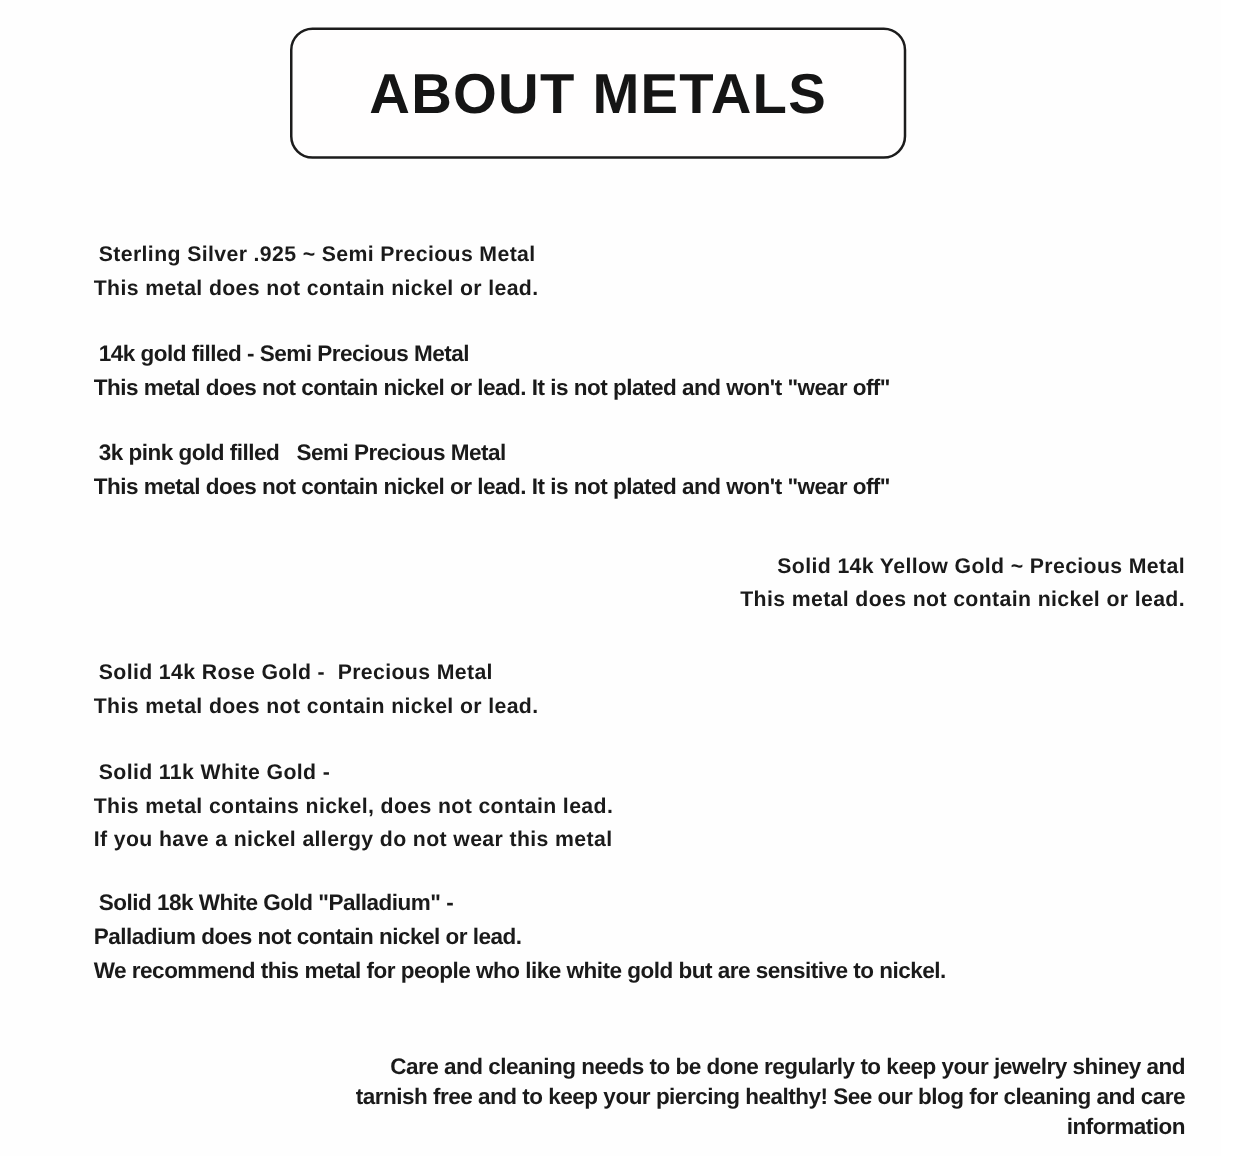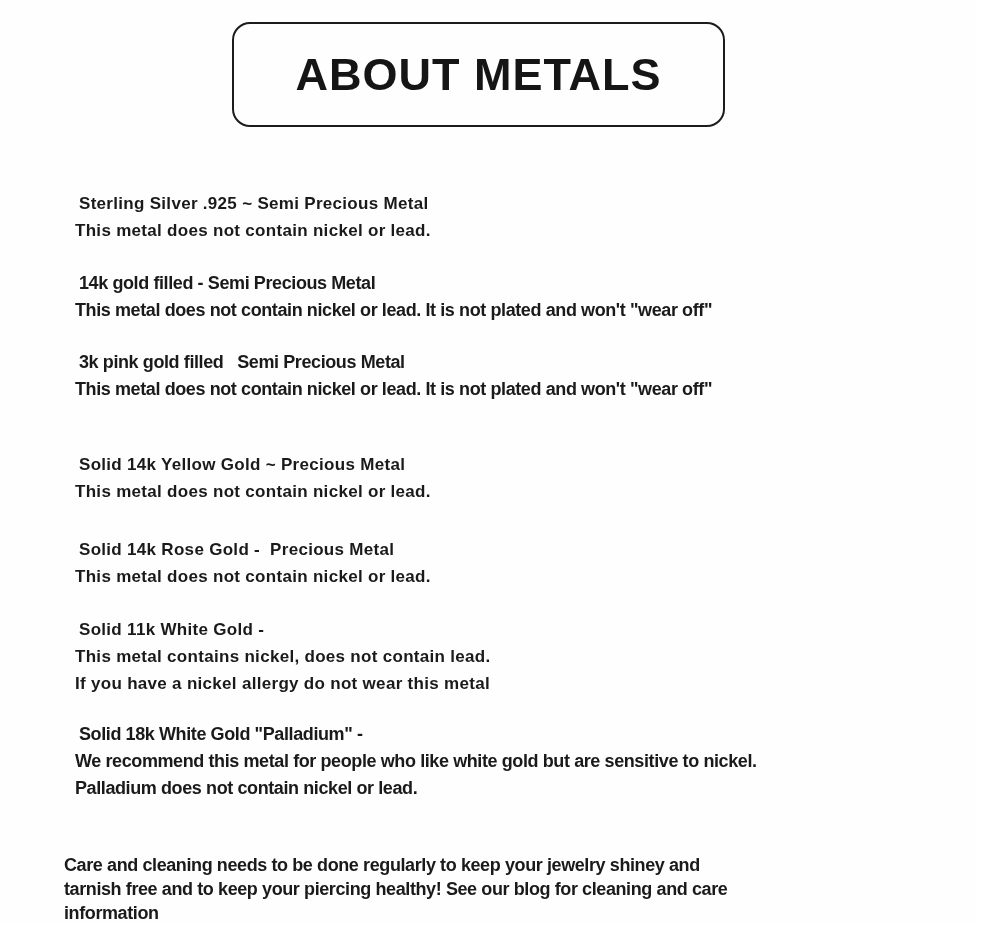--- a/index.html
+++ b/index.html
@@ -56,34 +56,35 @@
     letter-spacing: 0.3px;
     white-space: pre-wrap;
   }
   .section.condensed .heading,
   .section.condensed .body-line {
     font-size: 18px;
     letter-spacing: -0.4px;
   }
   .mt-s2 { margin-top: 26px; }
   .mt-s3 { margin-top: 25px; }
-  .mt-s4 { margin-top: 48px; }
+  .mt-s4 { margin-top: 36px; text-align: right; }
   .mt-s5 { margin-top: 31px; }
   .mt-s6 { margin-top: 26px; }
   .mt-s7 { margin-top: 24px; }
   .footer {
     margin-top: 51px;
     margin-left: -11px;
   }
   .footer .footer-line {
     font-weight: bold;
     font-size: 18px;
     line-height: 24px;
     letter-spacing: -0.4px;
     white-space: pre-wrap;
+    text-align: right;
   }
 </style>
 </head>
 <body>
 
 <div class="page">
 
   <div class="title-box">
     <span class="title-text">ABOUT METALS</span>
   </div>
@@ -116,22 +117,22 @@
     </div>
 
     <div class="section mt-s6">
       <div class="heading">Solid 11k White Gold -</div>
       <div class="body-line">This metal contains nickel, does not contain lead.</div>
       <div class="body-line">If you have a nickel allergy do not wear this metal</div>
     </div>
 
     <div class="section condensed mt-s7">
       <div class="heading">Solid 18k White Gold "Palladium" -</div>
+      <div class="body-line">Palladium does not contain nickel or lead.</div>
       <div class="body-line">We recommend this metal for people who like white gold but are sensitive to nickel.</div>
-      <div class="body-line">Palladium does not contain nickel or lead.</div>
     </div>
 
     <div class="footer">
       <div class="footer-line">Care and cleaning needs to be done regularly to keep your jewelry shiney and</div>
       <div class="footer-line">tarnish free and to keep your piercing healthy! See our blog for cleaning and care</div>
       <div class="footer-line">information</div>
     </div>
 
   </div>
 </div>

